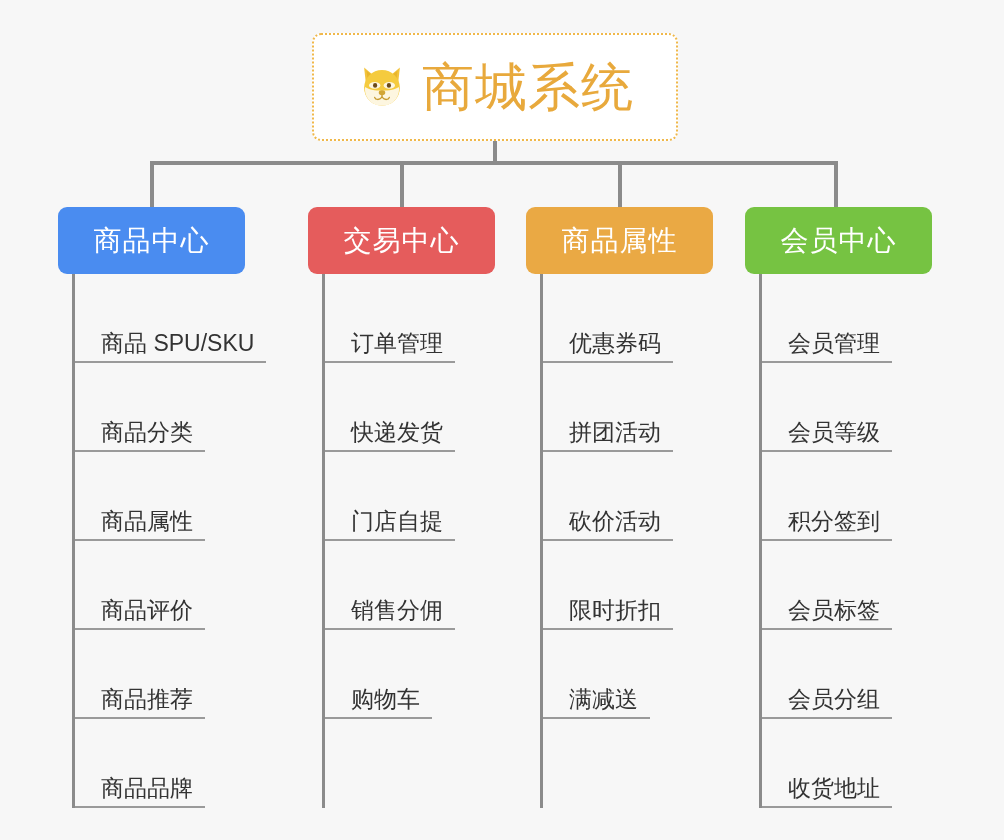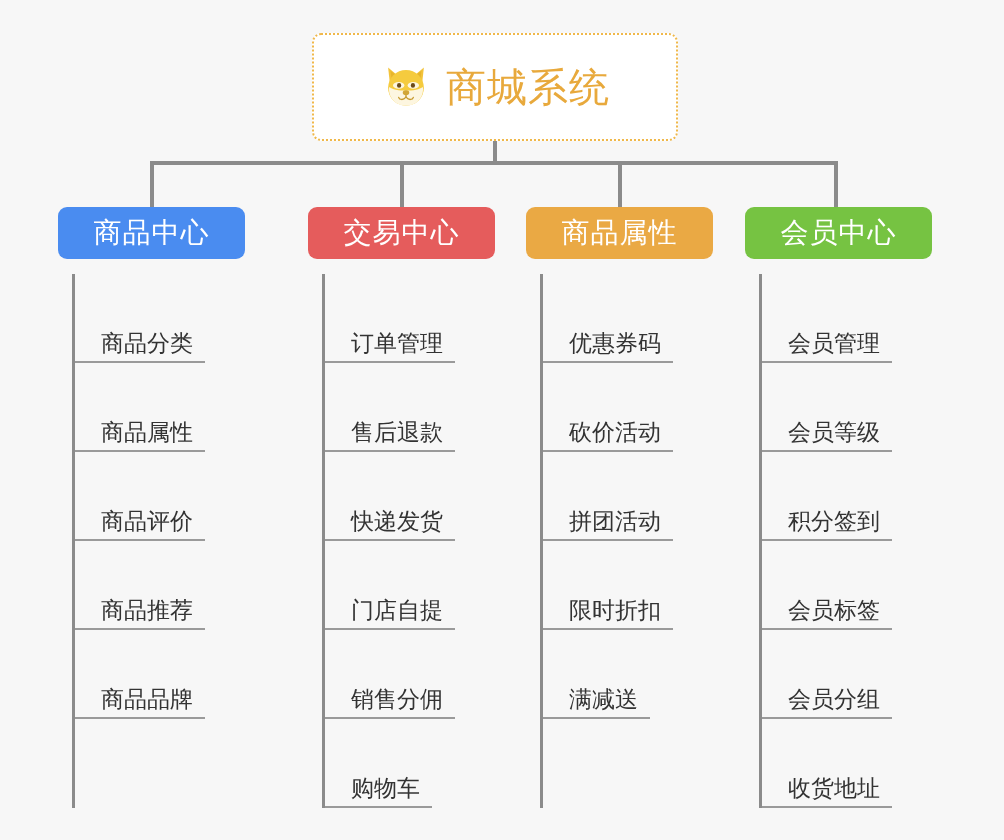--- a/index.html
+++ b/index.html
@@ -38,21 +38,21 @@
     justify-content: center;
     gap: 14px;
   }
   .root-emoji {
     width: 52px;
     height: 52px;
     display: block;
     flex: 0 0 auto;
   }
   .root-title {
-    font-size: 40px;
+    font-size: 52px;
     line-height: 1;
     color: #e8a93c;
     letter-spacing: 1px;
     white-space: nowrap;
   }
 
   
   .conn {
     position: absolute;
     background: #8b8b8b;
@@ -63,21 +63,21 @@
   
   .column {
     position: absolute;
     top: 207px;
   }
   .cat-box {
     position: absolute;
     left: 0;
     top: 0;
     width: 187px;
-    height: 52px;
+    height: 67px;
     border-radius: 9px;
     display: flex;
     align-items: center;
     justify-content: center;
   }
   .cat-label {
     color: #ffffff;
     font-size: 28px;
     line-height: 1;
     letter-spacing: 1px;
@@ -154,20 +154,23 @@
   <div class="conn conn-v" style="left:618px; top:161px; height:48px;"></div>
   <div class="conn conn-v" style="left:834px; top:161px; height:48px;"></div>
 
   <div class="column" style="left:58px;">
     <div class="cat-box" style="background:#4a8cf0;">
       <span class="cat-label">商品中心</span>
     </div>
     <div class="trunk" style="height:534px;"></div>
     <div class="leaves">
       <div class="leaf">
+          <span class="leaf-inner"><span class="leaf-label">商品 SPU/SKU</span></span>
+        </div>
+      <div class="leaf">
           <span class="leaf-inner"><span class="leaf-label">商品分类</span></span>
         </div>
       <div class="leaf">
           <span class="leaf-inner"><span class="leaf-label">商品属性</span></span>
         </div>
       <div class="leaf">
           <span class="leaf-inner"><span class="leaf-label">商品评价</span></span>
         </div>
       <div class="leaf">
           <span class="leaf-inner"><span class="leaf-label">商品推荐</span></span>
@@ -181,23 +184,20 @@
   <div class="column" style="left:308px;">
     <div class="cat-box" style="background:#e55c5c;">
       <span class="cat-label">交易中心</span>
     </div>
     <div class="trunk" style="height:534px;"></div>
     <div class="leaves">
       <div class="leaf">
           <span class="leaf-inner"><span class="leaf-label">订单管理</span></span>
         </div>
       <div class="leaf">
-          <span class="leaf-inner"><span class="leaf-label">售后退款</span></span>
-        </div>
-      <div class="leaf">
           <span class="leaf-inner"><span class="leaf-label">快递发货</span></span>
         </div>
       <div class="leaf">
           <span class="leaf-inner"><span class="leaf-label">门店自提</span></span>
         </div>
       <div class="leaf">
           <span class="leaf-inner"><span class="leaf-label">销售分佣</span></span>
         </div>
       <div class="leaf">
           <span class="leaf-inner"><span class="leaf-label">购物车</span></span>
@@ -208,24 +208,24 @@
   <div class="column" style="left:526px;">
     <div class="cat-box" style="background:#eaa944;">
       <span class="cat-label">商品属性</span>
     </div>
     <div class="trunk" style="height:534px;"></div>
     <div class="leaves">
       <div class="leaf">
           <span class="leaf-inner"><span class="leaf-label">优惠券码</span></span>
         </div>
       <div class="leaf">
+          <span class="leaf-inner"><span class="leaf-label">拼团活动</span></span>
+        </div>
+      <div class="leaf">
           <span class="leaf-inner"><span class="leaf-label">砍价活动</span></span>
-        </div>
-      <div class="leaf">
-          <span class="leaf-inner"><span class="leaf-label">拼团活动</span></span>
         </div>
       <div class="leaf">
           <span class="leaf-inner"><span class="leaf-label">限时折扣</span></span>
         </div>
       <div class="leaf">
           <span class="leaf-inner"><span class="leaf-label">满减送</span></span>
         </div>
     </div>
   </div>
 

